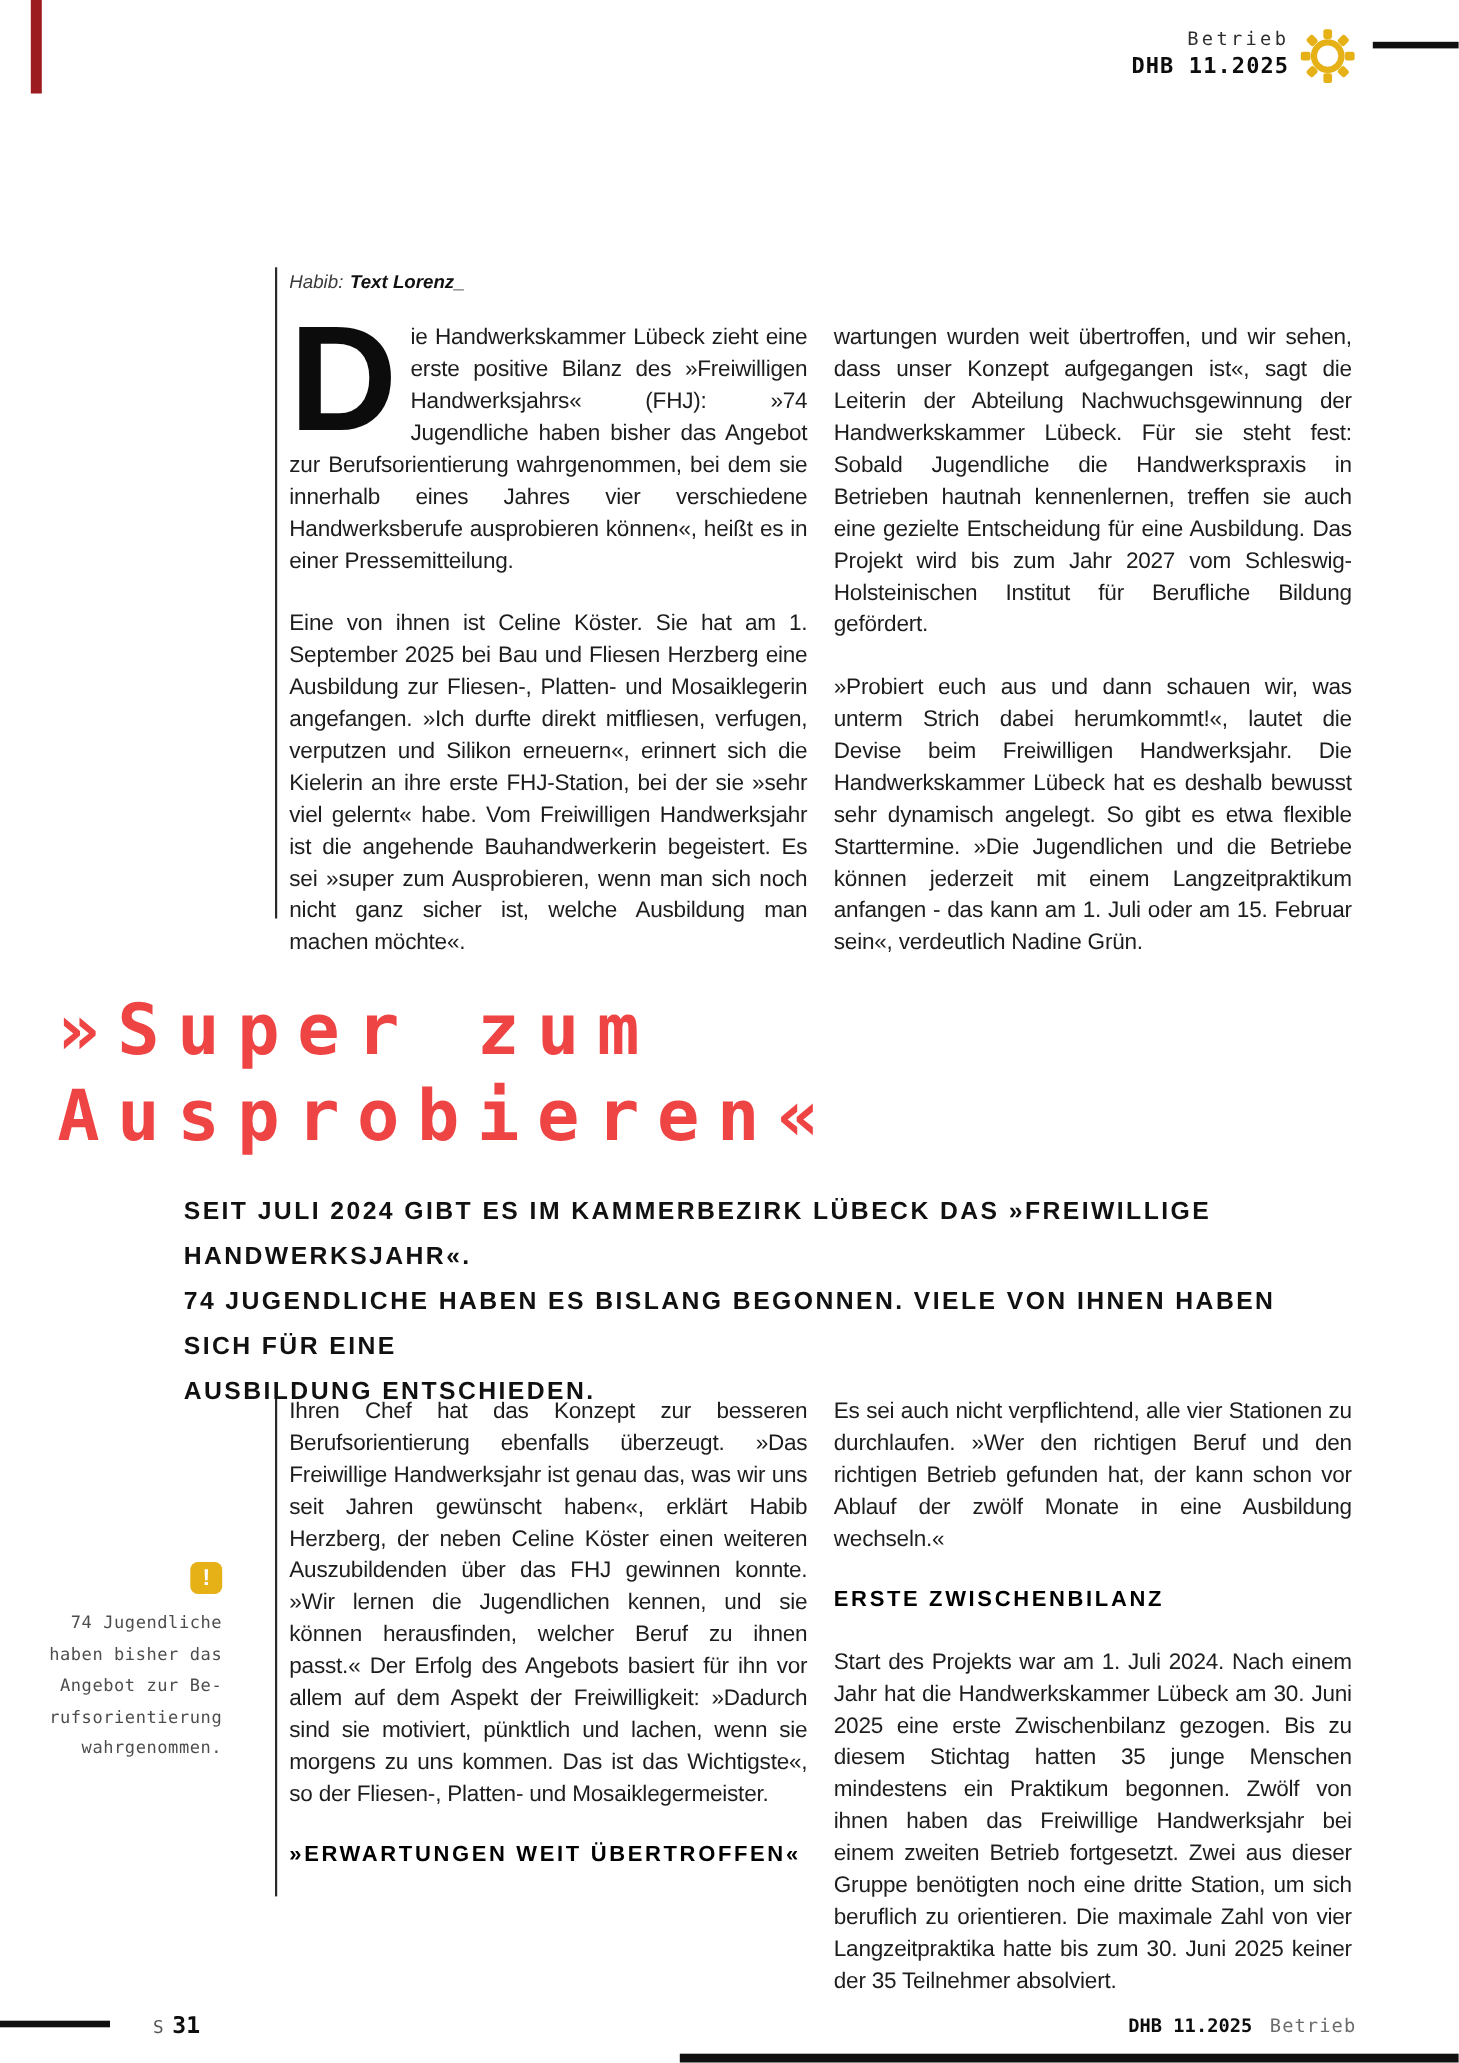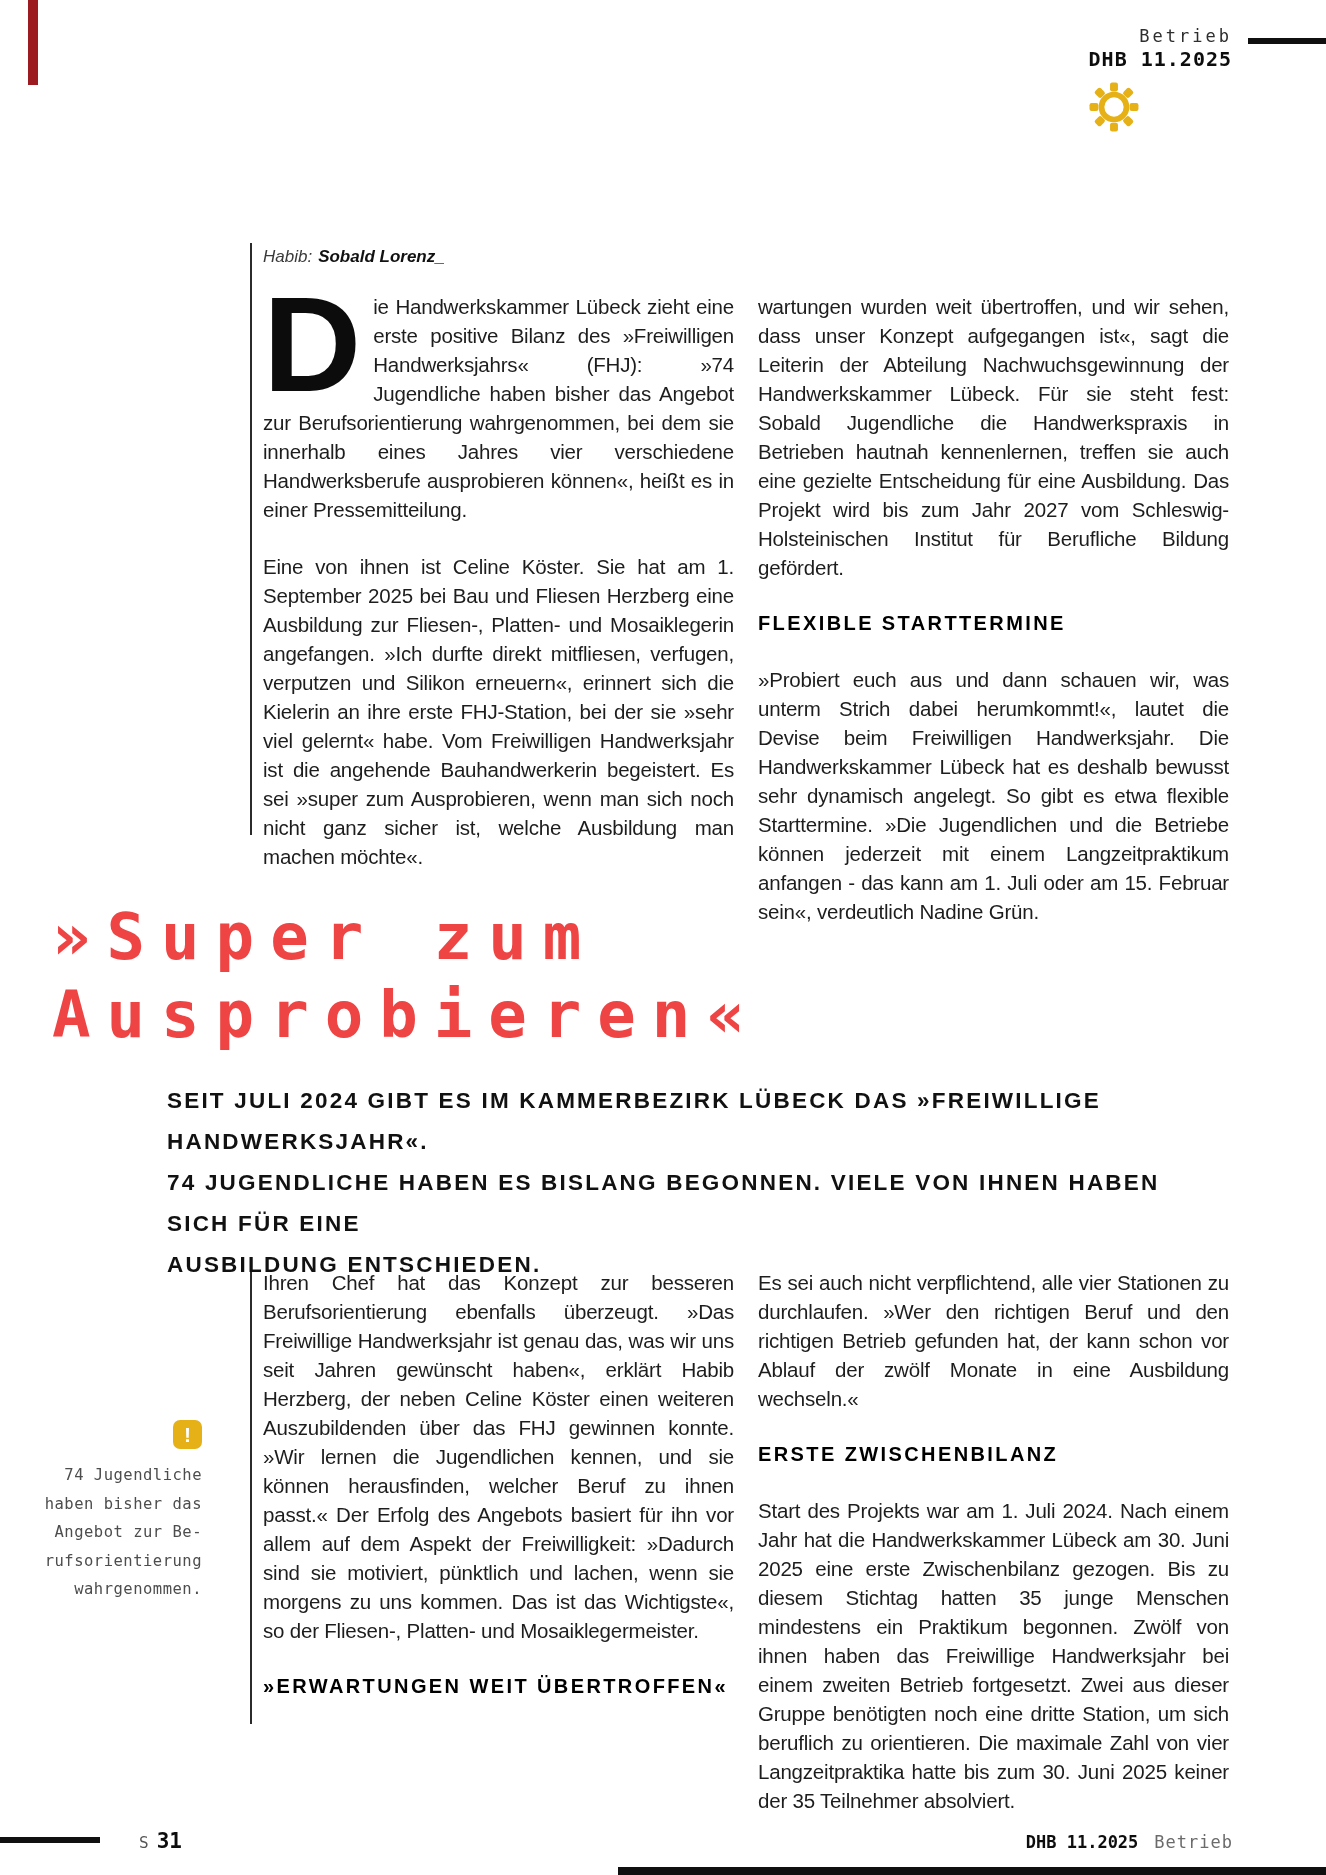--- a/index.html
+++ b/index.html
@@ -1,21 +1,21 @@
 <!DOCTYPE html>
 <html><head>
 <meta charset="utf-8">
 <style>
   html,body{margin:0;padding:0;}
   body{
     width:1326px;height:1875px;position:relative;overflow:hidden;
     background:#ffffff;color:#1b1b1b;
     font-family:"Liberation Sans",sans-serif;
   }
-  .abs{position:absolute;flex-direction:column;}
+  .abs{position:absolute;}
   
   #edge-red{left:28px;top:0;width:10px;height:85px;background:#9c1b20;}
   #topbar-black{left:1248px;top:38px;width:78px;height:6px;background:#101010;}
   #bottombar-black{left:618px;top:1867px;width:708px;height:8px;background:#101010;}
   
   #header{right:94px;top:26px;display:flex;align-items:flex-start;gap:10px;}
   #header .htext{text-align:right;}
   .h-section{font-family:"DejaVu Sans Mono",monospace;font-size:17px;letter-spacing:3px;color:#2e2e2e;line-height:20px;}
   .h-issue{font-family:"DejaVu Sans Mono",monospace;font-weight:bold;font-size:20px;letter-spacing:1px;color:#0d0d0d;line-height:26px;}
   
@@ -100,33 +100,32 @@
         <rect x="20.2" y="0.5" width="7.6" height="8.5" rx="2" transform="rotate(180 24 24)"></rect>
         <rect x="20.2" y="0.5" width="7.6" height="8.5" rx="2" transform="rotate(225 24 24)"></rect>
         <rect x="20.2" y="0.5" width="7.6" height="8.5" rx="2" transform="rotate(270 24 24)"></rect>
         <rect x="20.2" y="0.5" width="7.6" height="8.5" rx="2" transform="rotate(315 24 24)"></rect>
       </g>
     </svg>
   </span>
 </div>
 
 <div class="abs" id="byline">
-  <span class="prefix">Habib:</span><span class="author">Sobald Lorenz_</span>
+  <span class="prefix">Habib:</span><span class="author">Text Lorenz_</span>
 </div>
 
 <div class="abs vrule" id="rule1"></div>
 <div class="abs vrule" id="rule2"></div>
 
 <div class="abs col" id="col1a">
   <p><span class="dropcap">D</span><span>ie Handwerkskammer Lübeck zieht eine erste positive Bilanz des »Freiwilligen Handwerksjahrs« (FHJ): »74 Jugendliche haben bisher das Angebot zur Berufsorientierung wahrgenommen, bei dem sie innerhalb eines Jahres vier verschiedene Handwerksberufe ausprobieren können«, heißt es in einer Pressemitteilung.</span></p>
   <p>Eine von ihnen ist Celine Köster. Sie hat am 1. September 2025 bei Bau und Fliesen Herzberg eine Ausbildung zur Fliesen-, Platten- und Mosaiklegerin angefangen. »Ich durfte direkt mitfliesen, verfugen, verputzen und Silikon erneuern«, erinnert sich die Kielerin an ihre erste FHJ-Station, bei der sie »sehr viel gelernt« habe. Vom Freiwilligen Handwerksjahr ist die angehende Bauhandwerkerin begeistert. Es sei »super zum Ausprobieren, wenn man sich noch nicht ganz sicher ist, welche Ausbildung man machen möchte«.</p>
 </div>
 <div class="abs col" id="col2a">
   <p>wartungen wurden weit übertroffen, und wir sehen, dass unser Konzept aufgegangen ist«, sagt die Leiterin der Abteilung Nachwuchsgewinnung der Handwerkskammer Lübeck. Für sie steht fest: Sobald Jugendliche die Handwerkspraxis in Betrieben hautnah kennenlernen, treffen sie auch eine gezielte Entscheidung für eine Ausbildung. Das Projekt wird bis zum Jahr 2027 vom Schleswig-Holsteinischen Institut für Berufliche Bildung gefördert.</p>
-  <p class="kicker">FLEXIBLE STARTTERMINE</p>
   <p>»Probiert euch aus und dann schauen wir, was unterm Strich dabei herumkommt!«, lautet die Devise beim Freiwilligen Handwerksjahr. Die Handwerkskammer Lübeck hat es deshalb bewusst sehr dynamisch angelegt. So gibt es etwa flexible Starttermine. »Die Jugendlichen und die Betriebe können jederzeit mit einem Langzeitpraktikum anfangen - das kann am 1. Juli oder am 15. Februar sein«, verdeutlich Nadine Grün.</p>
 </div>
 
 <div class="abs" id="headline">»Super zum
 Ausprobieren«</div>
 <div class="abs" id="subheadline">SEIT JULI 2024 GIBT ES IM KAMMERBEZIRK LÜBECK DAS »FREIWILLIGE HANDWERKSJAHR«.
 74 JUGENDLICHE HABEN ES BISLANG BEGONNEN. VIELE VON IHNEN HABEN SICH FÜR EINE
 AUSBILDUNG ENTSCHIEDEN.</div>
 
 <div class="abs" id="margin-note">

